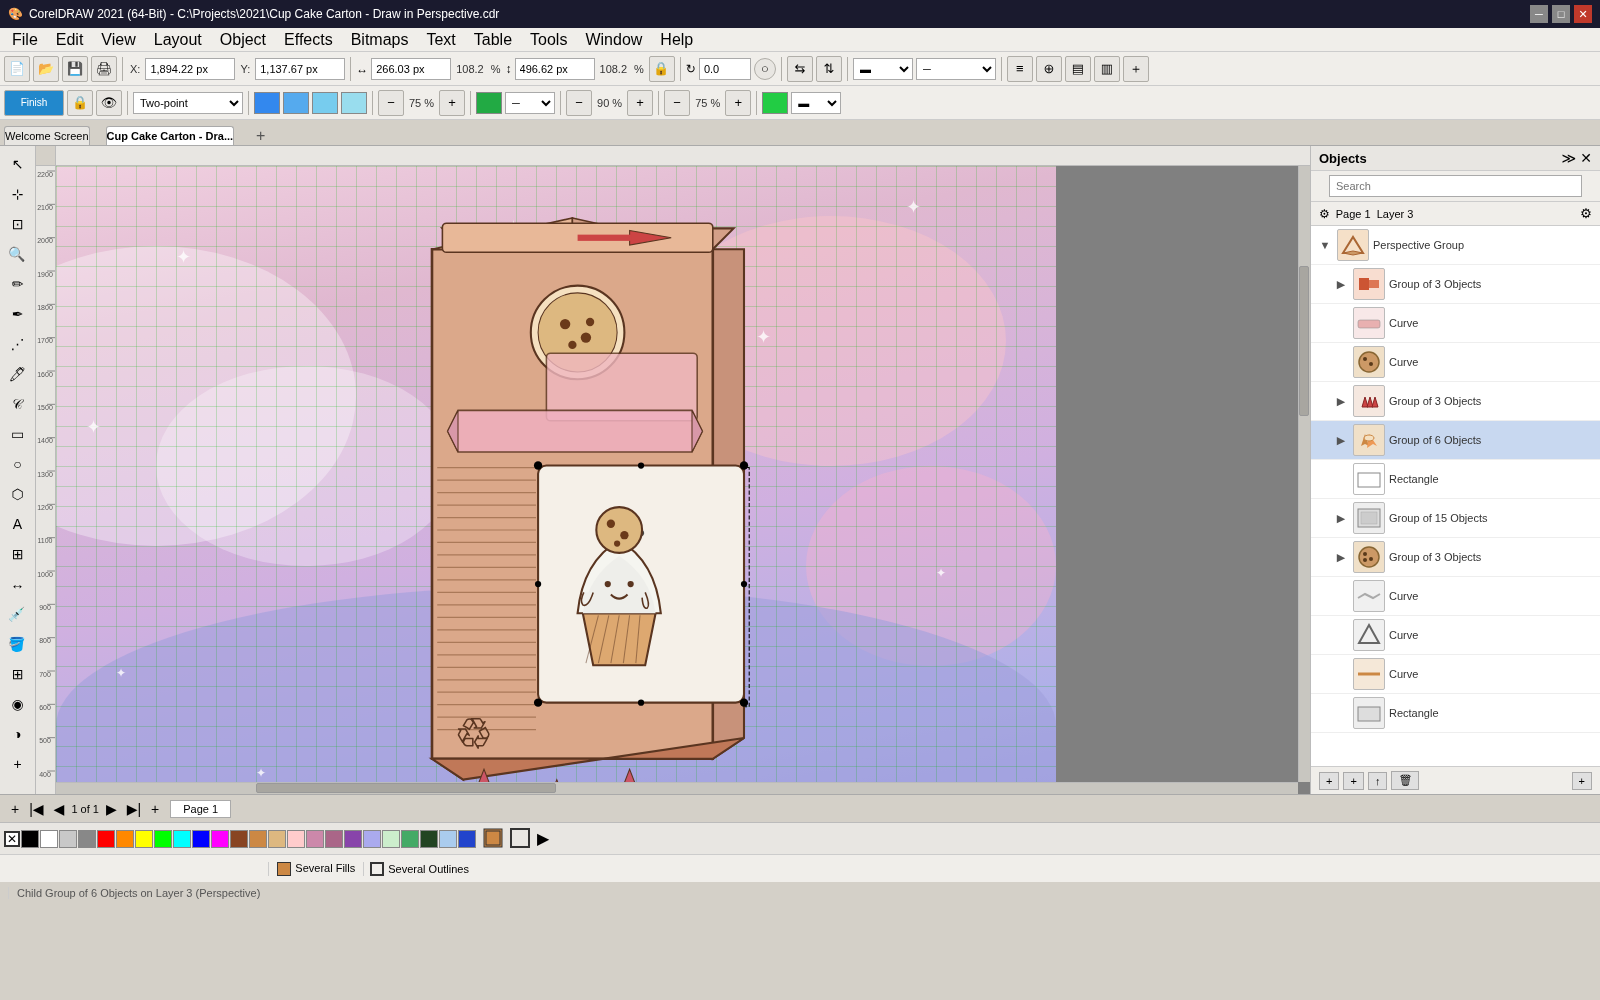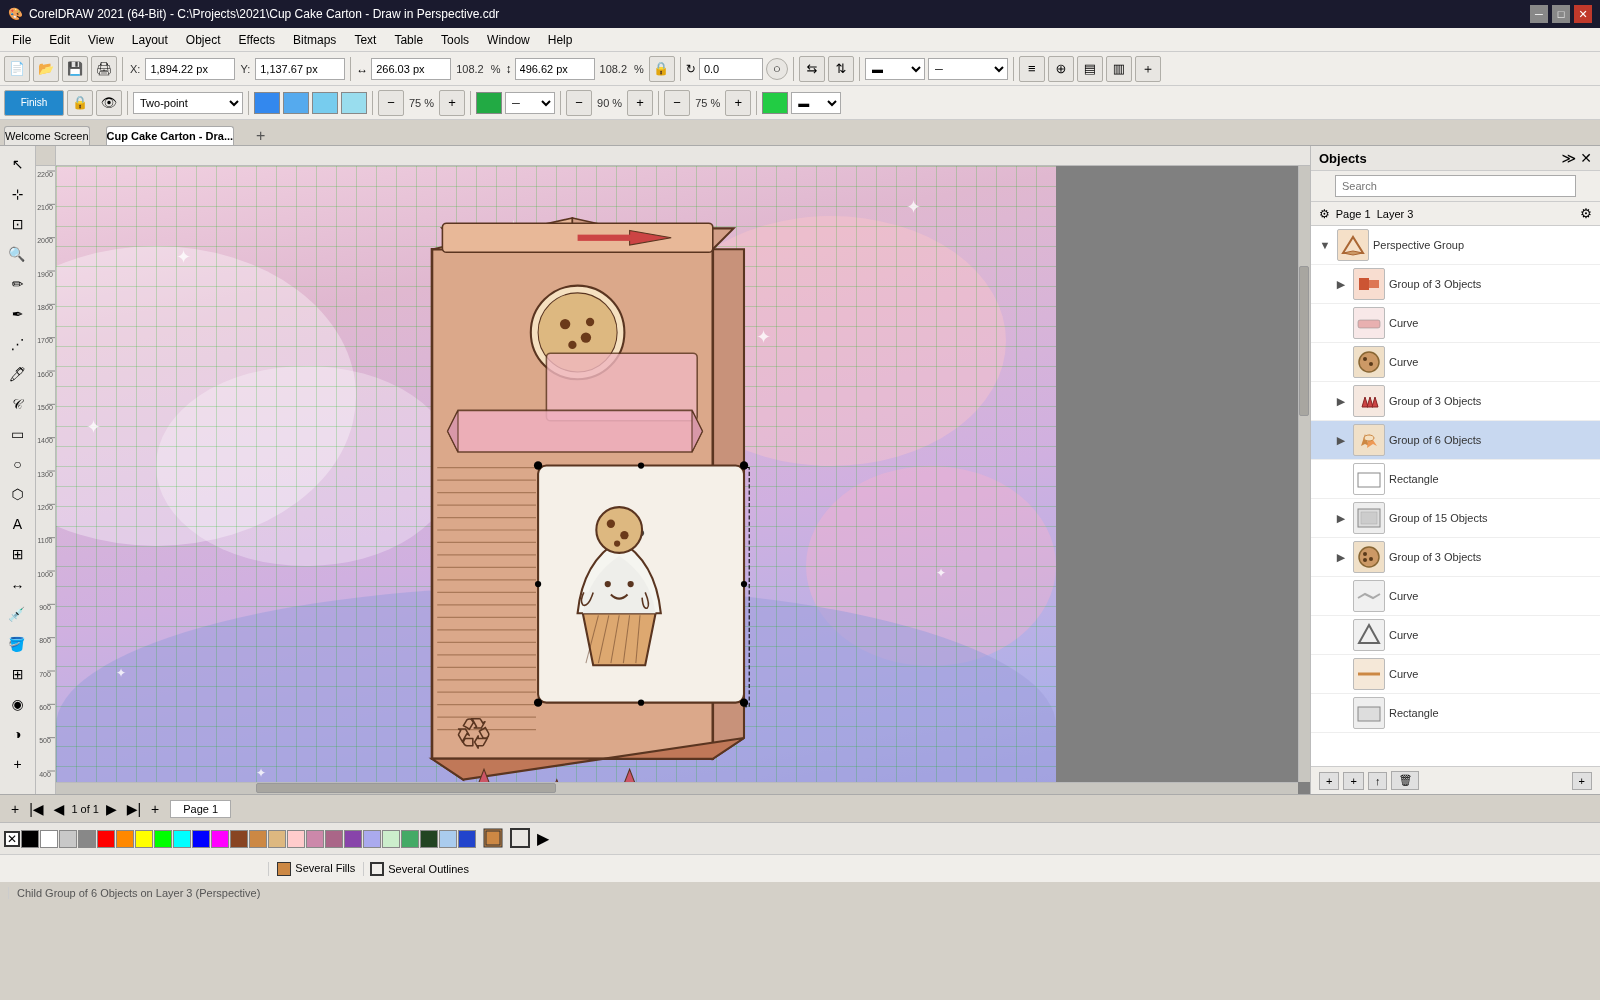--- a/index.html
+++ b/index.html
@@ -29,21 +29,21 @@
       height: 24px;
       display: flex;
       align-items: center;
       padding: 0 4px;
       border-bottom: 1px solid #ccc;
       gap: 2px;
     }
     .menu-item {
       padding: 2px 8px;
       cursor: pointer;
-      font-size: 12px;
+      font-size: 16px;
       border-radius: 2px;
     }
 
     
     #toolbar1 {
       background: #f0eeea;
       height: 34px;
       display: flex;
       align-items: center;
       padding: 0 4px;
@@ -347,21 +347,21 @@
   <input class="tb-input" style="width: 80px;" value="266.03 px">
   <span class="tb-label">108.2</span>
   <span class="tb-label">%</span>
   <span style="font-size:12px">↕</span>
   <input class="tb-input" style="width: 80px;" value="496.62 px">
   <span class="tb-label">108.2</span>
   <span class="tb-label">%</span>
   <button class="tb-btn" title="Lock ratio">🔒</button>
   <div class="tb-sep"></div>
   <span style="font-size:12px">↻</span>
-  <input class="tb-input" style="width: 64px;" value="0.0">
+  <input class="tb-input" style="width: 52px;" value="0.0">
   <button class="tb-btn" style="width:22px;height:22px;border-radius:50%">○</button>
   <div class="tb-sep"></div>
   <button class="tb-btn">⇆</button>
   <button class="tb-btn">⇅</button>
   <div class="tb-sep"></div>
   <select class="tb-combo" style="width:60px"><option>▬</option></select>
   <select class="tb-combo" style="width:80px"><option>─</option></select>
   <div class="tb-sep"></div>
   <button class="tb-btn">≡</button>
   <button class="tb-btn">⊕</button>
@@ -643,21 +643,21 @@
   <div id="right-panel" style="width:290px;background:#f0eeea;border-left:1px solid #bbb;display:flex;flex-direction:column;position:relative;">
 
     <div id="objects-panel-header">
       <span>Objects</span>
       <div style="display:flex;gap:4px;">
         <button style="background:none;border:none;cursor:pointer;font-size:14px;">≫</button>
         <button style="background:none;border:none;cursor:pointer;font-size:14px;">✕</button>
       </div>
     </div>
 
-    <div id="objects-search" style="padding:4px 24px;border-bottom:1px solid #ccc;">
+    <div id="objects-search" style="padding:4px 18px;border-bottom:1px solid #ccc;">
       <input type="text" style="width: 100%; height: 22px; border: 1px solid rgb(170, 170, 170); padding: 0px 6px; font-size: 11px;" placeholder="Search">
     </div>
 
     <div id="objects-layer-bar" style="padding:4px 8px;border-bottom:1px solid #ccc;display:flex;align-items:center;gap:6px;font-size:11px;">
       <button style="background:none;border:none;cursor:pointer;font-size:12px;">⚙</button>
       <span>Page 1</span>
       <span>Layer 3</span>
       <button style="background:none;border:none;cursor:pointer;margin-left:auto;">⚙</button>
     </div>
 

